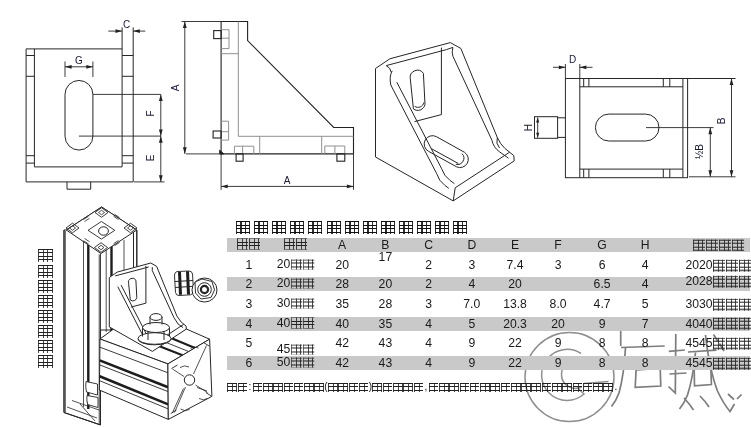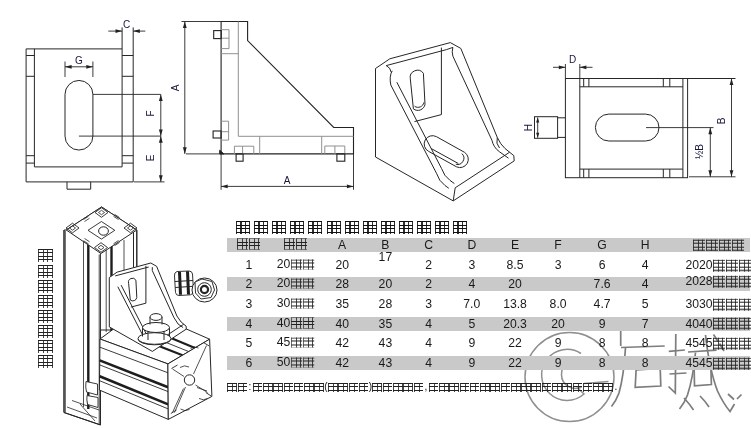--- a/index.html
+++ b/index.html
@@ -262,33 +262,33 @@
     <div class="cell num" style="left:558.1px;top:244.8px">F</div>
     <div class="cell num" style="left:602.1px;top:244.8px">G</div>
     <div class="cell num" style="left:645.1px;top:244.8px">H</div>
     <div class="cell num" style="left:718.5px;top:244.8px"><i class="cj o"></i><i class="cj o"></i><i class="cj o"></i><i class="cj o"></i></div>
     <div class="cell num" style="left:248.8px;top:265.2px">1</div>
     <div class="cell num" style="left:295.5px;top:265.2px">20<i class="cj b"></i><i class="cj b"></i></div>
     <div class="cell num" style="left:342.2px;top:265.2px">20</div>
     <div class="cell num" style="left:385.4px;top:257px">17</div>
     <div class="cell num" style="left:428.6px;top:265.2px">2</div>
     <div class="cell num" style="left:471.8px;top:265.2px">3</div>
-    <div class="cell num" style="left:515.0px;top:265.2px">8.5</div>
+    <div class="cell num" style="left:515.0px;top:265.2px">7.4</div>
     <div class="cell num" style="left:558.1px;top:265.2px">3</div>
     <div class="cell num" style="left:602.1px;top:265.2px">6</div>
     <div class="cell num" style="left:645.1px;top:265.2px">4</div>
     <div class="cell num" style="left:718.5px;top:265.2px">2020<i class="cj o"></i><i class="cj o"></i><i class="cj o"></i></div>
     <div class="cell num" style="left:248.8px;top:284.4px">2</div>
     <div class="cell num" style="left:295.5px;top:284.4px">20<i class="cj b"></i><i class="cj b"></i></div>
     <div class="cell num" style="left:342.2px;top:284.4px">28</div>
     <div class="cell num" style="left:385.4px;top:284.4px">20</div>
     <div class="cell num" style="left:428.6px;top:284.4px">2</div>
     <div class="cell num" style="left:471.8px;top:284.4px">4</div>
     <div class="cell num" style="left:515.0px;top:284.4px">20</div>
-    <div class="cell num" style="left:602.1px;top:284.4px">7.6</div>
+    <div class="cell num" style="left:602.1px;top:284.4px">6.5</div>
     <div class="cell num" style="left:645.1px;top:284.4px">4</div>
     <div class="cell num" style="left:718.5px;top:281px">2028<i class="cj o"></i><i class="cj o"></i><i class="cj o"></i></div>
     <div class="cell num" style="left:248.8px;top:304.0px">3</div>
     <div class="cell num" style="left:295.5px;top:304.0px">30<i class="cj b"></i><i class="cj b"></i></div>
     <div class="cell num" style="left:342.2px;top:304.0px">35</div>
     <div class="cell num" style="left:385.4px;top:304.0px">28</div>
     <div class="cell num" style="left:428.6px;top:304.0px">3</div>
     <div class="cell num" style="left:471.8px;top:304.0px">7.0</div>
     <div class="cell num" style="left:515.0px;top:304.0px">13.8</div>
     <div class="cell num" style="left:558.1px;top:304.0px">8.0</div>
@@ -300,21 +300,21 @@
     <div class="cell num" style="left:342.2px;top:323.5px">40</div>
     <div class="cell num" style="left:385.4px;top:323.5px">35</div>
     <div class="cell num" style="left:428.6px;top:323.5px">4</div>
     <div class="cell num" style="left:471.8px;top:323.5px">5</div>
     <div class="cell num" style="left:515.0px;top:323.5px">20.3</div>
     <div class="cell num" style="left:558.1px;top:323.5px">20</div>
     <div class="cell num" style="left:602.1px;top:323.5px">9</div>
     <div class="cell num" style="left:645.1px;top:323.5px">7</div>
     <div class="cell num" style="left:718.5px;top:323.5px">4040<i class="cj o"></i><i class="cj o"></i><i class="cj o"></i></div>
     <div class="cell num" style="left:248.8px;top:343.0px">5</div>
-    <div class="cell num" style="left:295.5px;top:343.0px">45<i class="cj b"></i><i class="cj b"></i></div>
+    <div class="cell num" style="left:295.5px;top:350px">45<i class="cj b"></i><i class="cj b"></i></div>
     <div class="cell num" style="left:342.2px;top:343.0px">42</div>
     <div class="cell num" style="left:385.4px;top:343.0px">43</div>
     <div class="cell num" style="left:428.6px;top:343.0px">4</div>
     <div class="cell num" style="left:471.8px;top:343.0px">9</div>
     <div class="cell num" style="left:515.0px;top:343.0px">22</div>
     <div class="cell num" style="left:558.1px;top:343.0px">9</div>
     <div class="cell num" style="left:602.1px;top:343.0px">8</div>
     <div class="cell num" style="left:645.1px;top:343.0px">8</div>
     <div class="cell num" style="left:718.5px;top:343.0px">4545<i class="cj o"></i><i class="cj o"></i><i class="cj o"></i></div>
     <div class="cell num" style="left:248.8px;top:363.3px">6</div>

